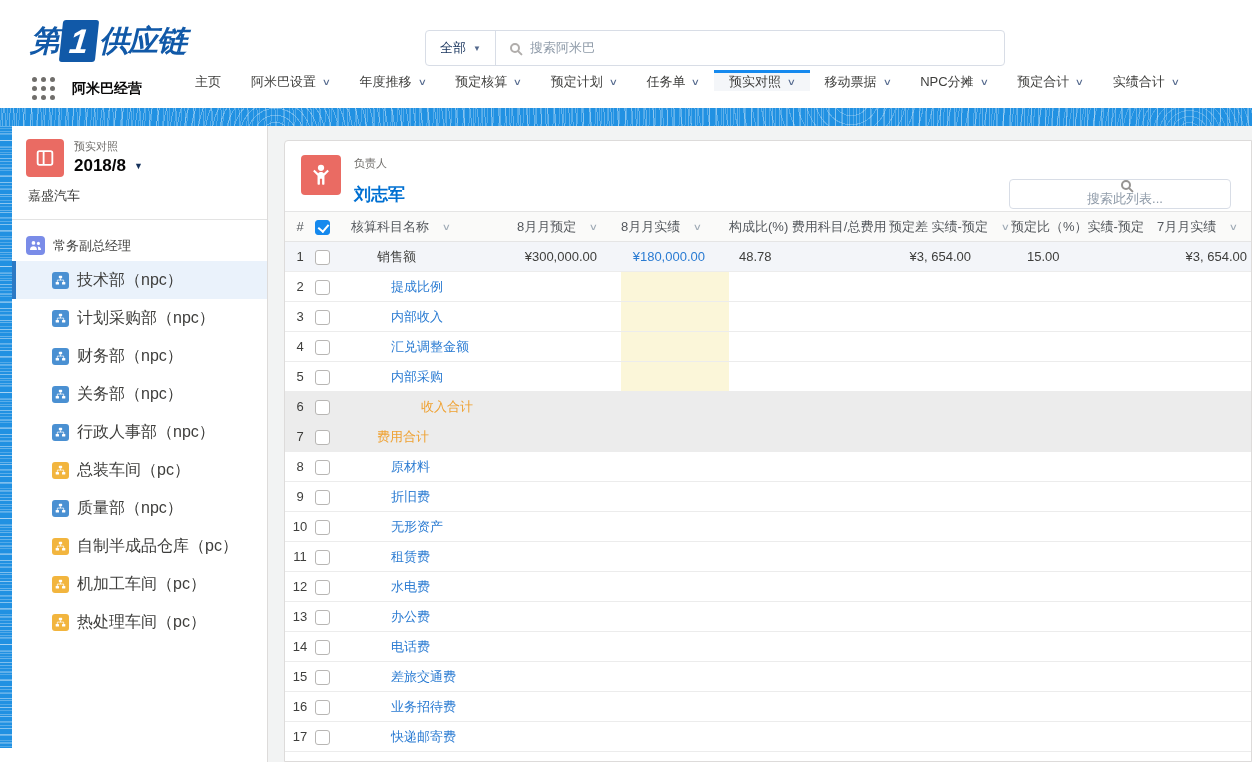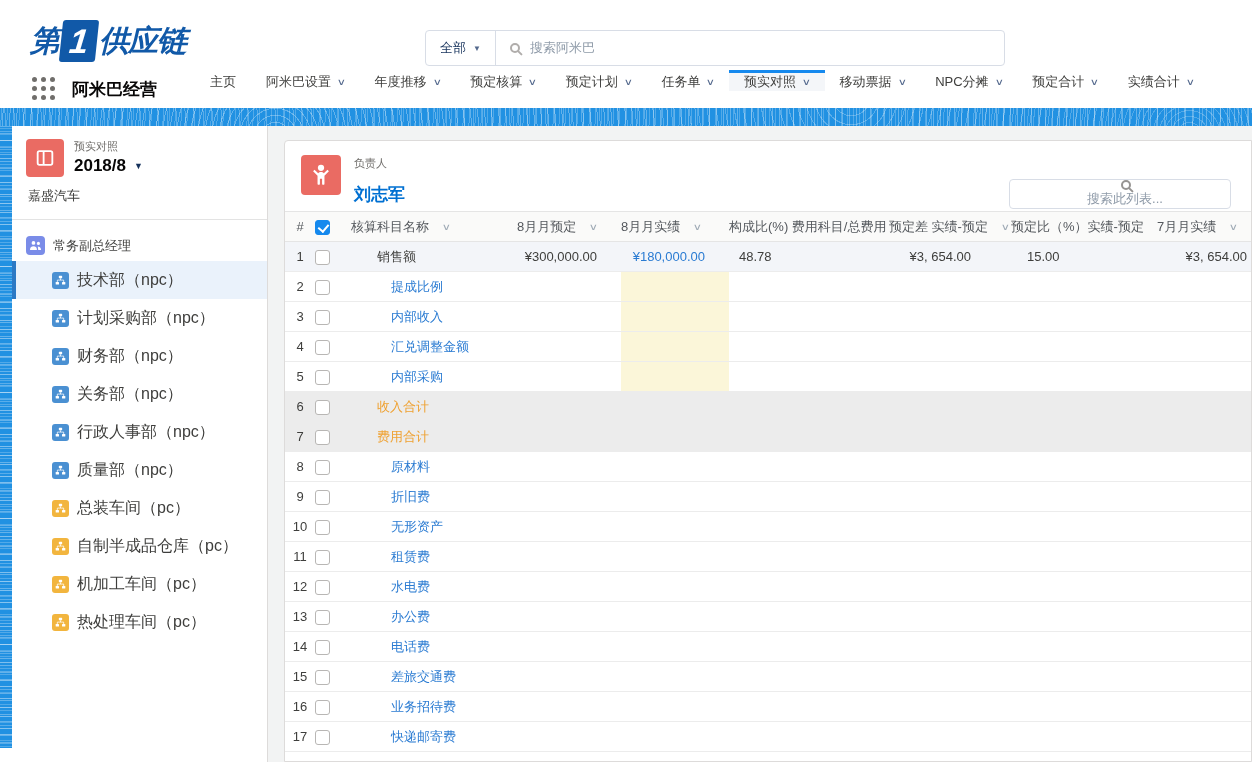--- a/index.html
+++ b/index.html
@@ -22,21 +22,21 @@
   .mag { width:10px; height:10px; border:2px solid #b0adab; border-radius:50%; position:relative;
     display:inline-block; flex:none; margin-left:14px; }
   .mag::after { content:""; position:absolute; width:6px; height:2px; background:#b0adab;
     transform:rotate(45deg); right:-5px; bottom:-3px; border-radius:1px; }
 
   
   .nav { position:absolute; left:0; top:70px; width:1252px; height:38px; display:flex; align-items:stretch; }
   .waffle { width:24px; height:24px; display:grid; grid-template-columns:repeat(3,1fr); gap:3px;
     align-self:center; margin-left:32px; cursor:pointer; }
   .waffle i { width:5px; height:5px; border-radius:50%; background:#706e6b; }
-  .appname { font-size:17px; font-weight:bold; color:#080707; align-self:center; margin:0 38px 0 16px; white-space:nowrap; }
+  .appname { font-size:14px; font-weight:bold; color:#080707; align-self:center; margin:0 38px 0 16px; white-space:nowrap; }
   .tabs { display:flex; align-items:flex-start; }
   .tab { display:flex; align-items:center; gap:7px; padding:0 15px; font-size:13px; color:#3e3e3c;
     cursor:pointer; white-space:nowrap; border-top:3px solid transparent; }
   .tab .chev { font-size:9px; color:#54698d; transform:scaleX(1.4); }
   .tab.active { background:#f4f6f9; border-top:3px solid #1589ee; }
 
   
   .pattern { background-color:#2191e2;
     background-image:
       repeating-radial-gradient(circle at 22% 160%, rgba(255,255,255,.30) 0 1px, rgba(255,255,255,0) 1px 7px),
@@ -292,41 +292,41 @@
                 <rect x="5.6" y="1.2" width="4.8" height="3.6" rx="0.8" fill="#fff"></rect>
                 <rect x="1" y="10.2" width="4.8" height="3.6" rx="0.8" fill="#fff"></rect>
                 <rect x="10.2" y="10.2" width="4.8" height="3.6" rx="0.8" fill="#fff"></rect>
                 <path d="M8 4.8v2.6M3.4 10.2V7.4h9.2v2.8" stroke="#fff" stroke-width="1.1" fill="none"></path>
               </svg>
       </span>
       <span class="lbl">行政人事部（npc）</span>
     </div>
 
     <div class="tree-item">
+      <span class="org pc">
+        <svg width="11" height="11" viewBox="0 0 16 16">
+                <rect x="5.6" y="1.2" width="4.8" height="3.6" rx="0.8" fill="#fff"></rect>
+                <rect x="1" y="10.2" width="4.8" height="3.6" rx="0.8" fill="#fff"></rect>
+                <rect x="10.2" y="10.2" width="4.8" height="3.6" rx="0.8" fill="#fff"></rect>
+                <path d="M8 4.8v2.6M3.4 10.2V7.4h9.2v2.8" stroke="#fff" stroke-width="1.1" fill="none"></path>
+              </svg>
+      </span>
+      <span class="lbl">总装车间（pc）</span>
+    </div>
+
+    <div class="tree-item">
       <span class="org npc">
         <svg width="11" height="11" viewBox="0 0 16 16">
                 <rect x="5.6" y="1.2" width="4.8" height="3.6" rx="0.8" fill="#fff"></rect>
                 <rect x="1" y="10.2" width="4.8" height="3.6" rx="0.8" fill="#fff"></rect>
                 <rect x="10.2" y="10.2" width="4.8" height="3.6" rx="0.8" fill="#fff"></rect>
                 <path d="M8 4.8v2.6M3.4 10.2V7.4h9.2v2.8" stroke="#fff" stroke-width="1.1" fill="none"></path>
               </svg>
       </span>
       <span class="lbl">质量部（npc）</span>
-    </div>
-
-    <div class="tree-item">
-      <span class="org pc">
-        <svg width="11" height="11" viewBox="0 0 16 16">
-                <rect x="5.6" y="1.2" width="4.8" height="3.6" rx="0.8" fill="#fff"></rect>
-                <rect x="1" y="10.2" width="4.8" height="3.6" rx="0.8" fill="#fff"></rect>
-                <rect x="10.2" y="10.2" width="4.8" height="3.6" rx="0.8" fill="#fff"></rect>
-                <path d="M8 4.8v2.6M3.4 10.2V7.4h9.2v2.8" stroke="#fff" stroke-width="1.1" fill="none"></path>
-              </svg>
-      </span>
-      <span class="lbl">总装车间（pc）</span>
     </div>
 
     <div class="tree-item">
       <span class="org pc">
         <svg width="11" height="11" viewBox="0 0 16 16">
                 <rect x="5.6" y="1.2" width="4.8" height="3.6" rx="0.8" fill="#fff"></rect>
                 <rect x="1" y="10.2" width="4.8" height="3.6" rx="0.8" fill="#fff"></rect>
                 <rect x="10.2" y="10.2" width="4.8" height="3.6" rx="0.8" fill="#fff"></rect>
                 <path d="M8 4.8v2.6M3.4 10.2V7.4h9.2v2.8" stroke="#fff" stroke-width="1.1" fill="none"></path>
               </svg>
@@ -461,21 +461,21 @@
     <td class="t-actual ylw"></td>
     <td class="t-ratio"></td>
     <td class="t-diff"></td>
     <td class="t-dpct"></td>
     <td class="t-prev"></td>
   </tr>
 
   <tr class="bg-total">
     <td class="t-num">6</td>
     <td><span class="cb"></span></td>
-    <td class="t-name" style="padding-left: 26px;"><a class="nm-total">收入合计</a></td>
+    <td class="t-name" style="padding-left: 26px; text-align: center;"><a class="nm-total">收入合计</a></td>
     <td class="t-budget"></td>
     <td class="t-actual"></td>
     <td class="t-ratio"></td>
     <td class="t-diff"></td>
     <td class="t-dpct"></td>
     <td class="t-prev"></td>
   </tr>
 
   <tr class="bg-total">
     <td class="t-num">7</td>

